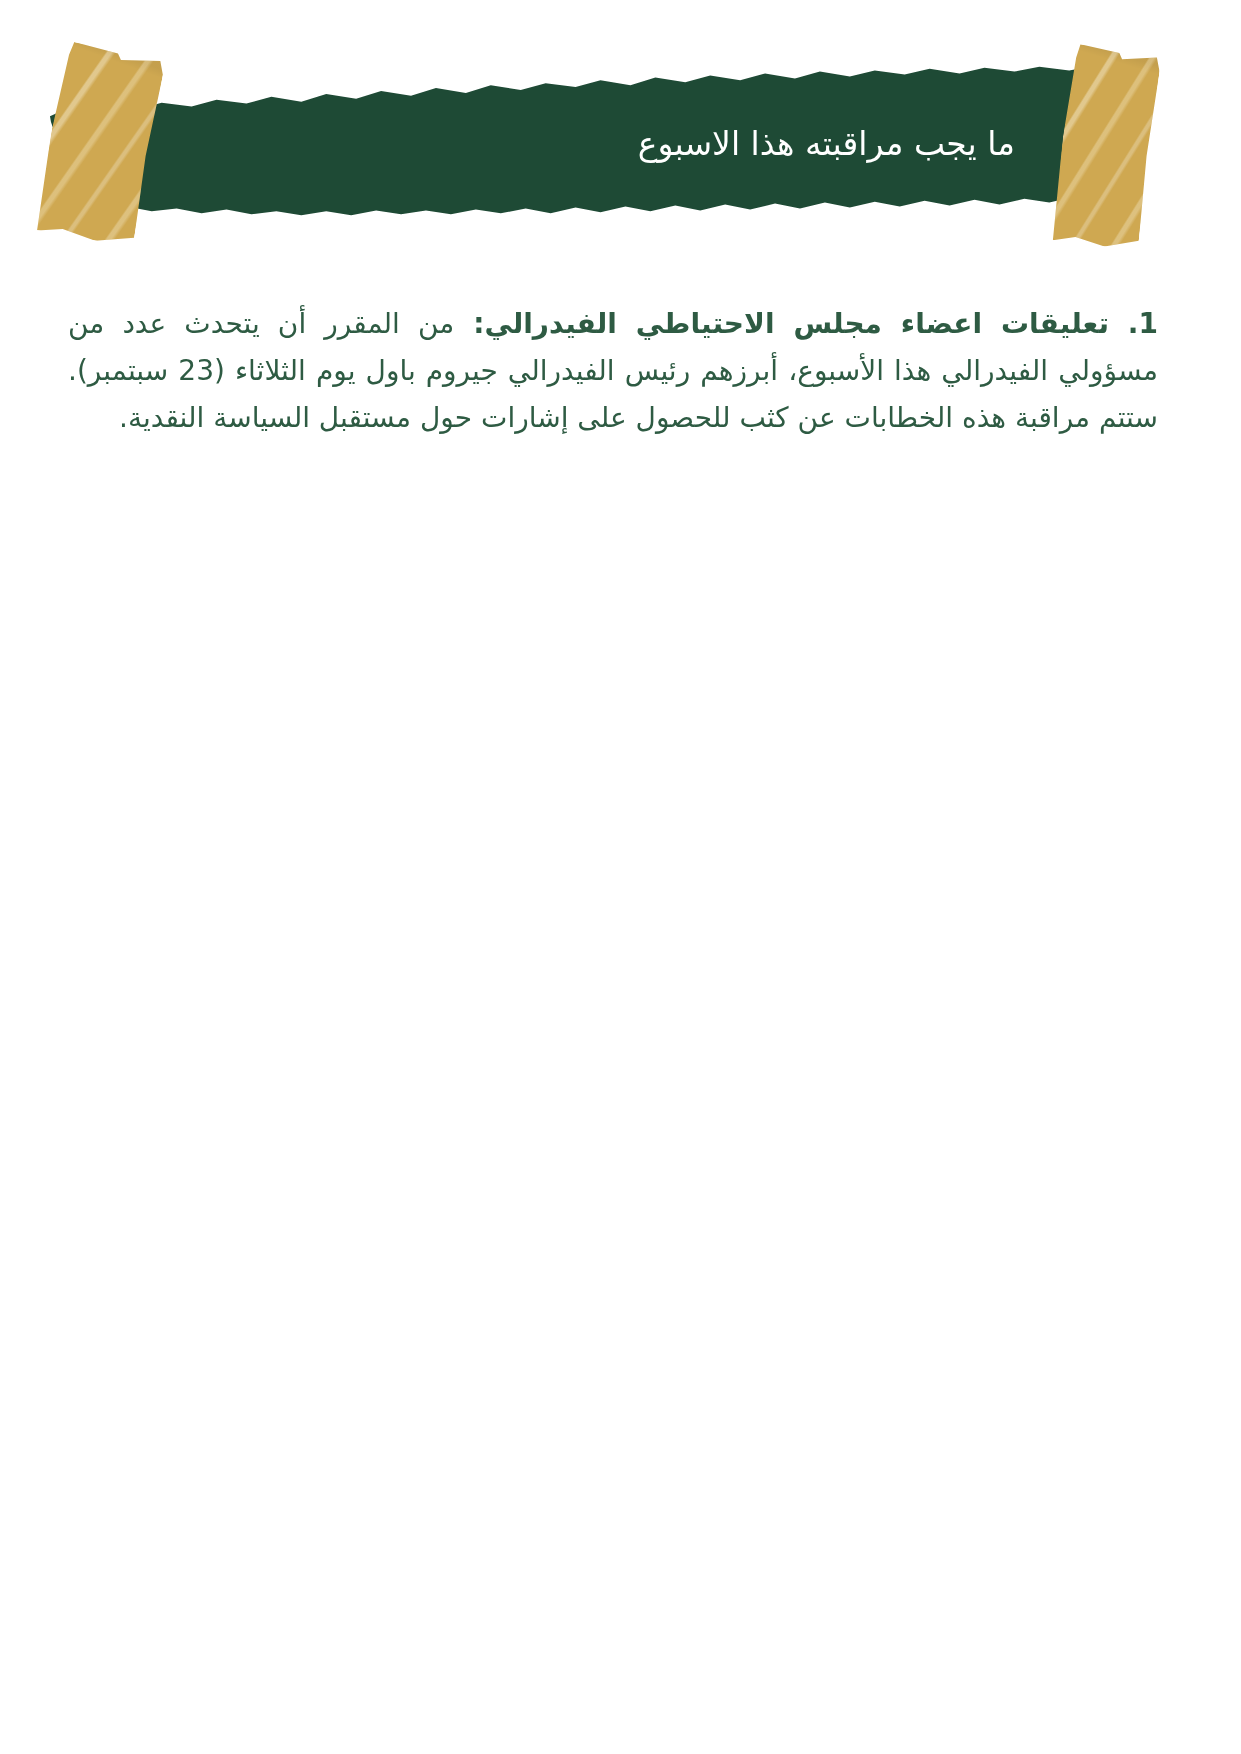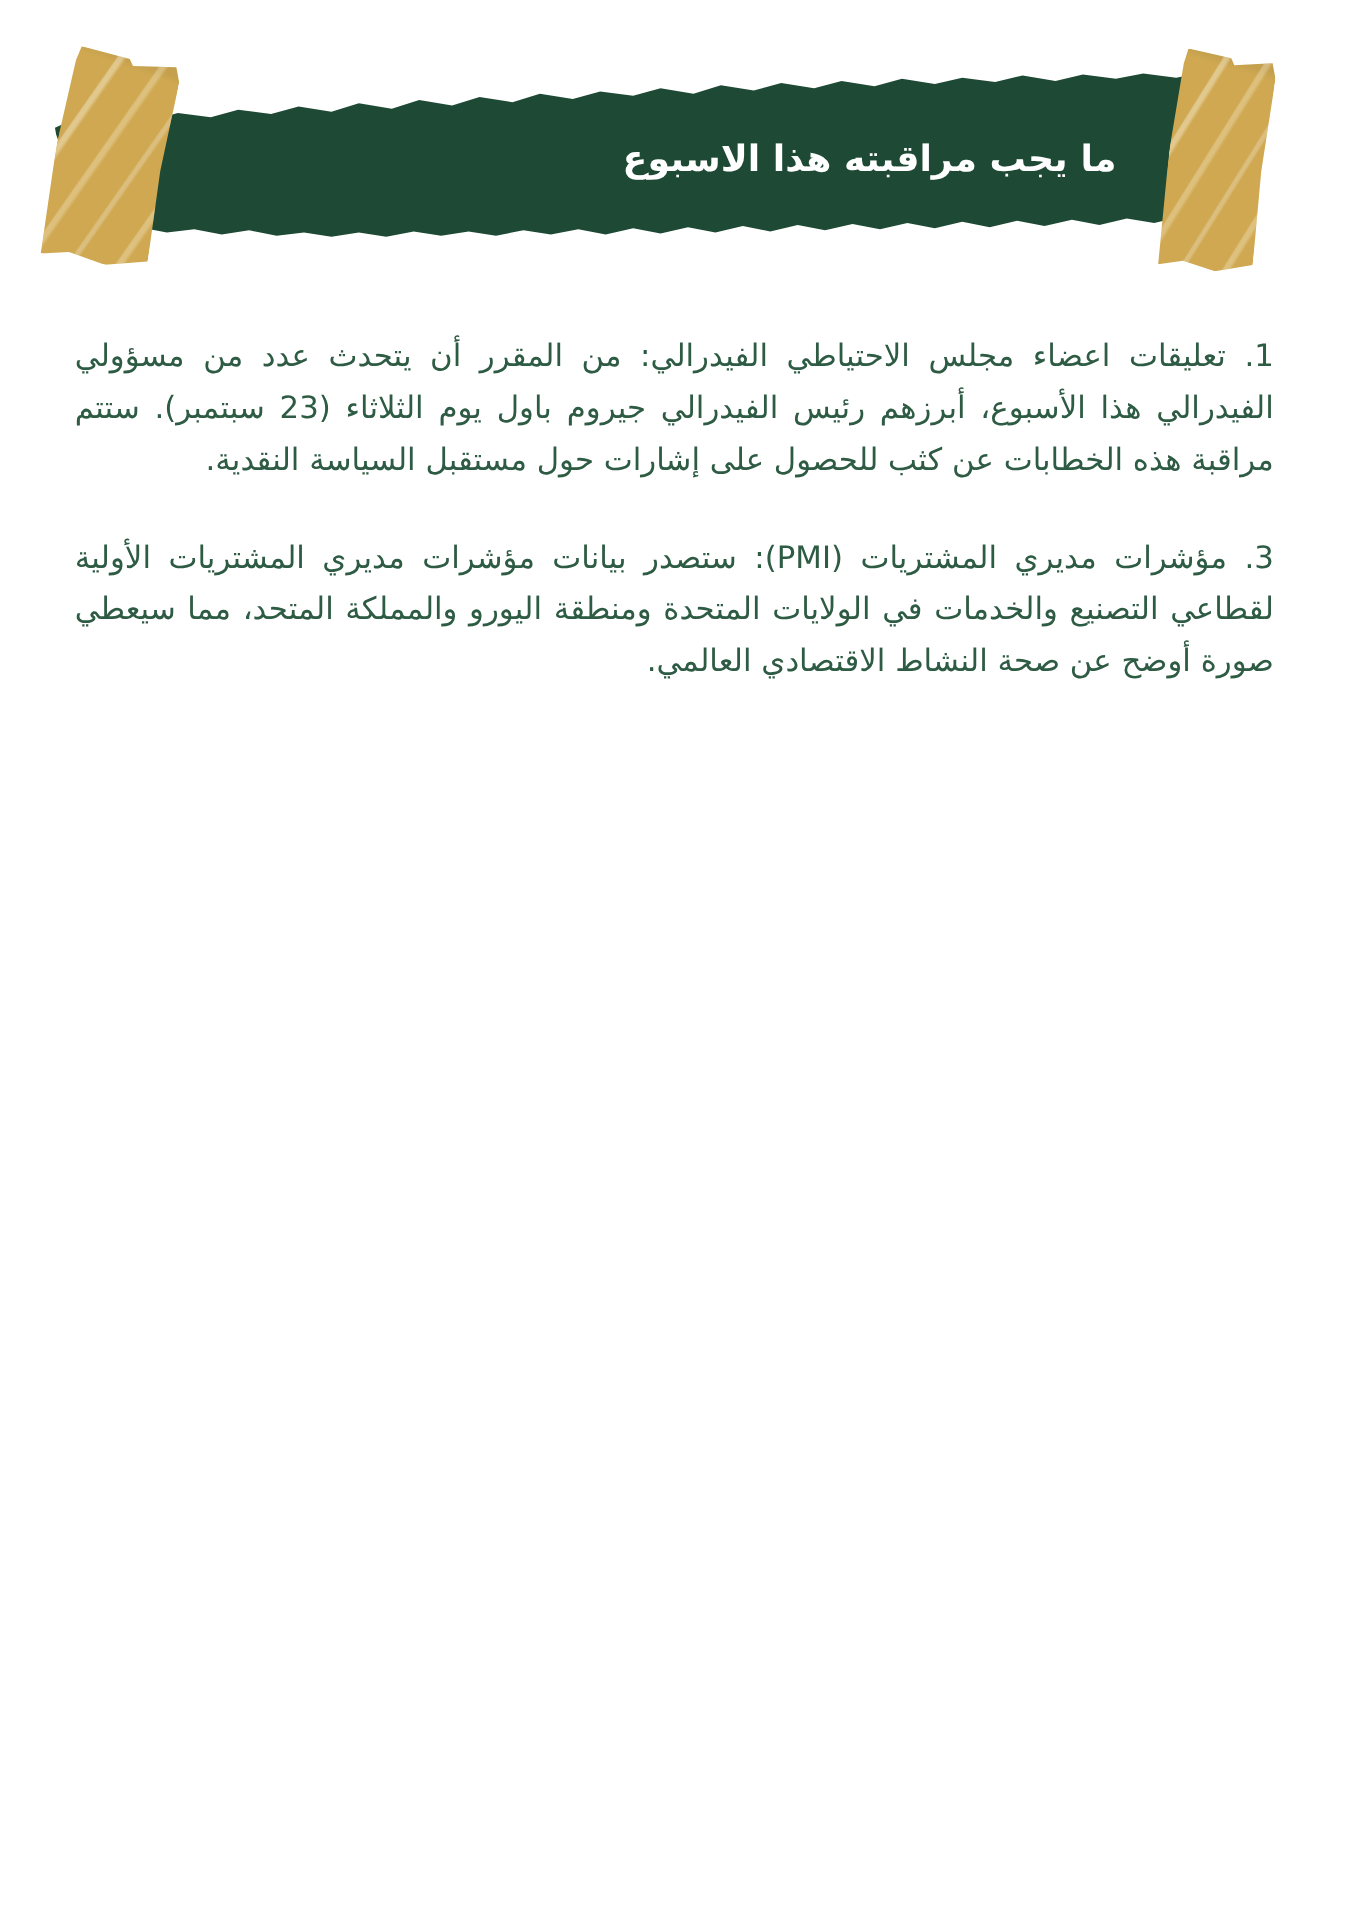--- a/index.html
+++ b/index.html
@@ -23,21 +23,21 @@
     position:absolute;
     left:42px;top:58px;
     width:1122px;height:165px;
   }
   .banner svg{display:block;width:100%;height:100%;}
   .banner-title{
     position:absolute;
     top:66px;right:149px;
     color:var(--title-white);
     font-size:33px;
-    font-weight:700;
+    font-weight:400;
     letter-spacing:0;
     white-space:nowrap;
   }
   
   .tape{
     position:absolute;
     background:
       linear-gradient(115deg,
         rgba(255,255,255,0) 0 22%,
         rgba(255,252,240,.38) 23% 25%,
@@ -68,21 +68,21 @@
     left:68px;
     color:var(--text-green);
   }
   .article p{
     margin:0 0 42px 0;
     font-size:28px;
     line-height:47px;
     text-align:justify;
     text-justify:inter-word;
   }
-  .article b{font-weight:400;margin-top:32px;}
+  .article b{font-weight:700;margin-top:32px;}
 </style>
 </head>
 <body>
 
 <div class="page">
 
   <div class="banner">
     <svg viewBox="0 0 1125 170" preserveAspectRatio="none" aria-hidden="true">
       <path fill="#1E4A35" d="
         M 8 60 L 25 52 L 45 56 L 70 48 L 95 53 L 120 46 L 150 50 L 175 43 L 205 47
@@ -100,16 +100,15 @@
         L 10 138 L 16 120 L 9 102 L 15 84 L 9 66 Z"></path>
     </svg>
     <span class="banner-title">ما يجب مراقبته هذا الاسبوع</span>
   </div>
 
   <div class="tape tape-left"></div>
   <div class="tape tape-right"></div>
 
   <div class="article">
     <p><b>1. تعليقات اعضاء مجلس الاحتياطي الفيدرالي: </b><span>من المقرر أن يتحدث عدد من مسؤولي الفيدرالي هذا الأسبوع، أبرزهم رئيس الفيدرالي جيروم باول يوم الثلاثاء (23 سبتمبر). ستتم مراقبة هذه الخطابات عن كثب للحصول على إشارات حول مستقبل السياسة النقدية.</span></p>
-    <p><b>3. مؤشرات مديري المشتريات (PMI): </b><span>ستصدر بيانات مؤشرات مديري المشتريات الأولية لقطاعي التصنيع والخدمات في الولايات المتحدة ومنطقة اليورو والمملكة المتحد، مما سيعطي صورة أوضح عن صحة النشاط الاقتصادي العالمي.</span></p>
   </div>
 
 </div>
 
 </body></html>

